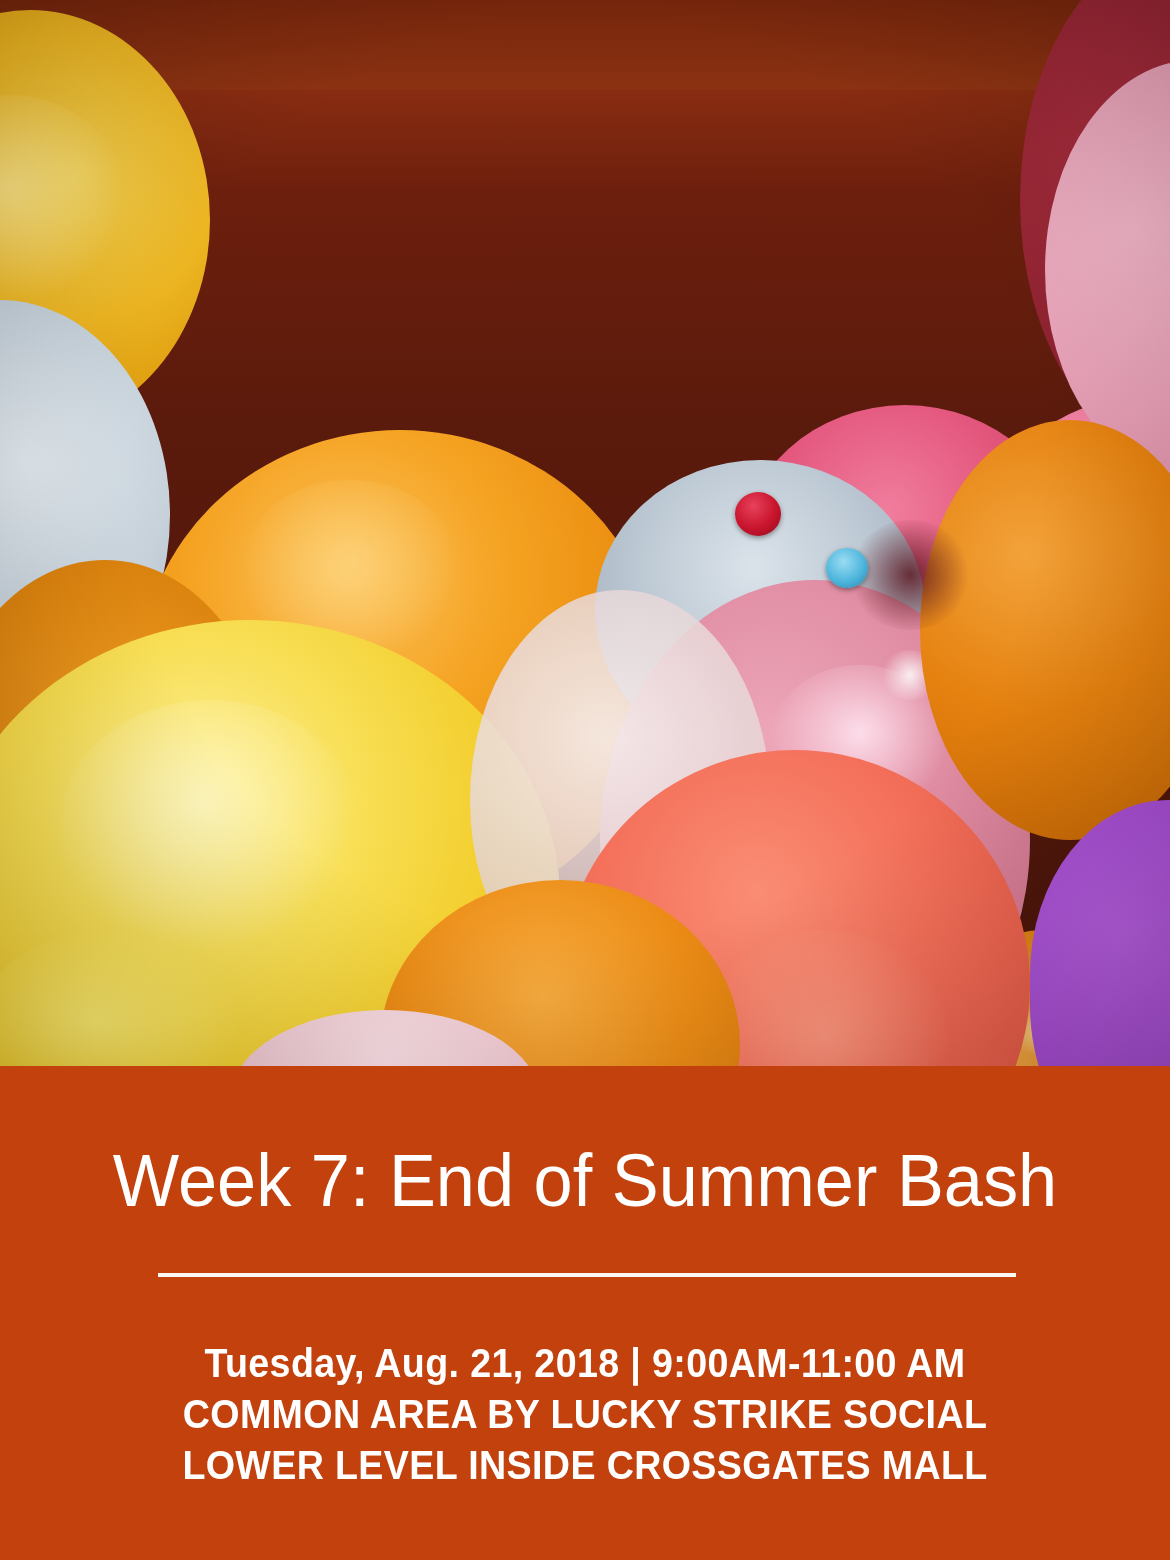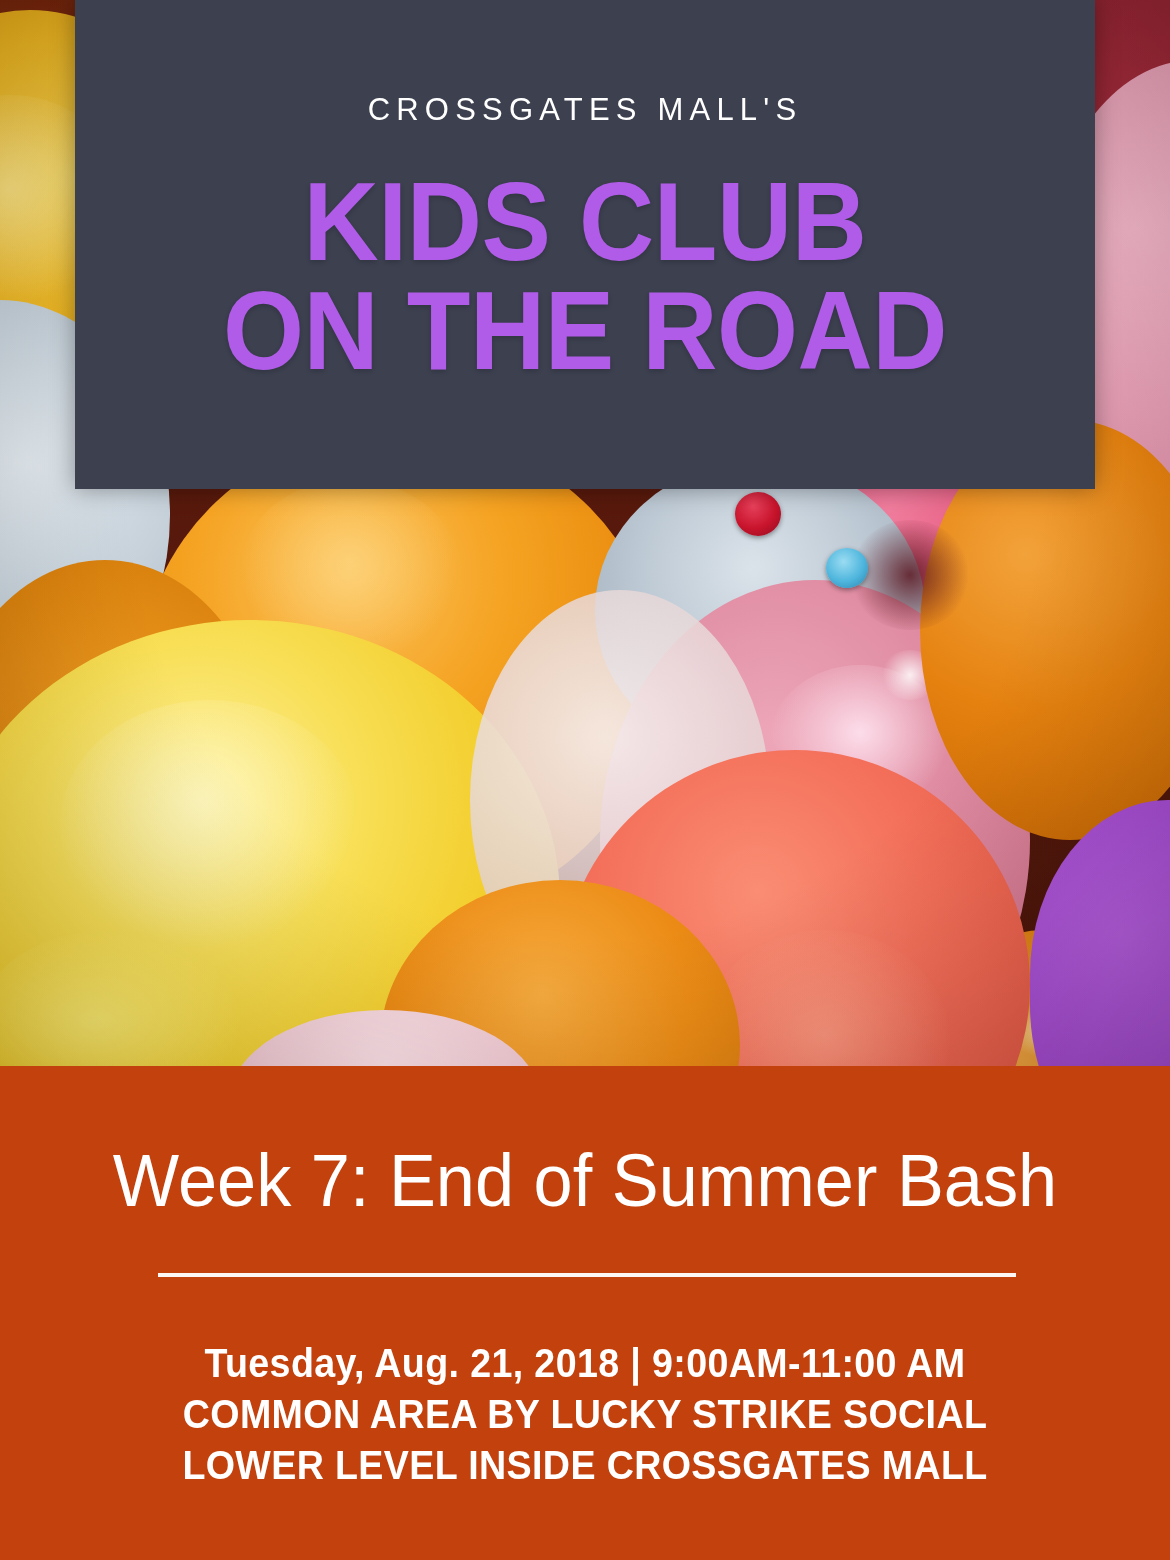--- a/index.html
+++ b/index.html
@@ -228,29 +228,20 @@
                 box-shadow:0 2px 5px rgba(0,0,0,0.4);"></div>
 
     <div class="b" style="left:826px; top:548px; width:42px; height:40px;
                 background:radial-gradient(circle at 42% 34%, #9adcf2 0%, #4fb6dd 55%, #2a83ad 100%);
                 box-shadow:0 2px 5px rgba(0,0,0,0.4);"></div>
 
     <div class="sheen" style="left:0; top:0; width:1170px; height:1068px; border-radius:0;
                 background:radial-gradient(ellipse at 50% 45%, rgba(0,0,0,0) 55%, rgba(0,0,0,0.18) 100%);"></div>
   </div>
 
-  <div class="title-panel">
-
-    <div class="eyebrow">CROSSGATES MALL'S</div>
-
-    <div class="headline">
-      <span class="l1">KIDS CLUB</span>
-      <span class="l2">ON THE ROAD</span>
-    </div>
-  </div>
 
   <div class="footer">
 
     <div class="subtitle">Week 7: End of Summer Bash</div>
 
     <div class="rule"></div>
 
     <div class="details">
       <span class="dl">Tuesday, Aug. 21, 2018 | 9:00AM-11:00 AM</span>
       <span class="dl">COMMON AREA BY LUCKY STRIKE SOCIAL</span>

